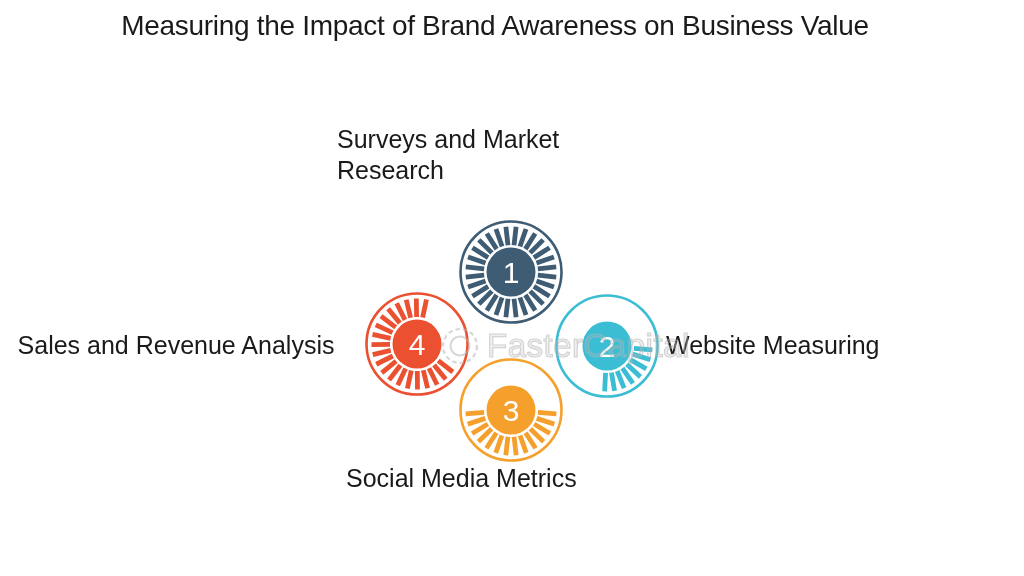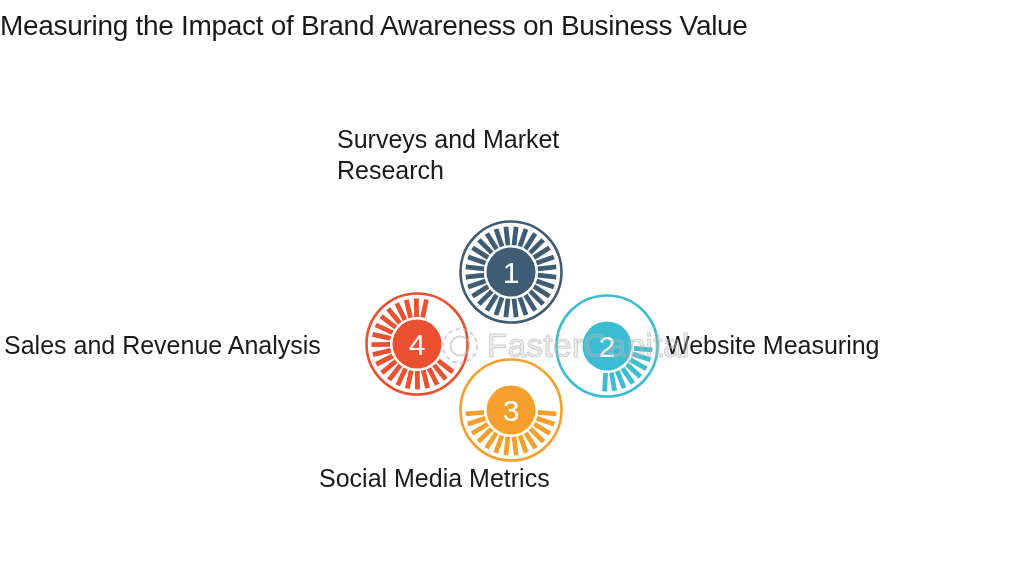--- a/index.html
+++ b/index.html
@@ -12,35 +12,36 @@
   .stage {
     position: relative;
     width: 1024px; height: 576px;
     background: var(--background, #ffffff);
   }
   .title {
     position: absolute;
     left: 0; top: 10px;
     width: 990px;
     margin: 0;
+    text-align: center;
     font-size: 28px;
     font-weight: 400;
     letter-spacing: -0.3px;
     color: var(--text, #1a1a1a);
   }
   .label {
     position: absolute;
     font-size: 25px;
     line-height: 31px;
     color: var(--text, #1a1a1a);
   }
   .label-surveys { left: 337px; top: 124px; width: 262px; }
   .label-website { left: 666px; top: 330px; width: 300px; white-space: nowrap; }
-  .label-social  { left: 319px; top: 463px; width: 320px; white-space: nowrap; }
-  .label-sales   { left: 4px;   top: 330px; width: 344px; text-align: left; white-space: nowrap; }
+  .label-social  { left: 346px; top: 463px; width: 320px; white-space: nowrap; }
+  .label-sales   { left: 4px;   top: 330px; width: 344px; text-align: center; white-space: nowrap; }
 
   .node { position: absolute; width: 110px; height: 110px; }
   .node-1 { left: 456px; top: 217px; }
   .node-2 { left: 552px; top: 291px; }
   .node-3 { left: 456px; top: 355px; }
   .node-4 { left: 362px; top: 289px; }
 
   .ring { fill: none; stroke-width: 2.6px; }
   .num  {
     fill: #ffffff;

